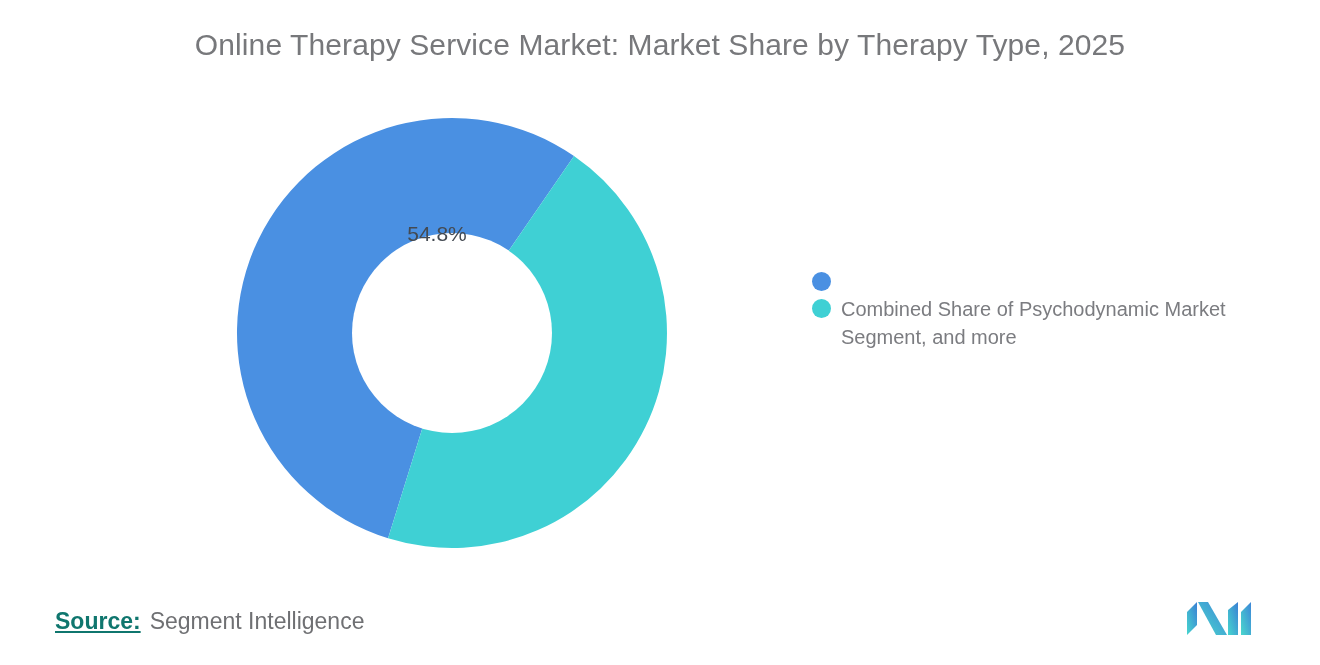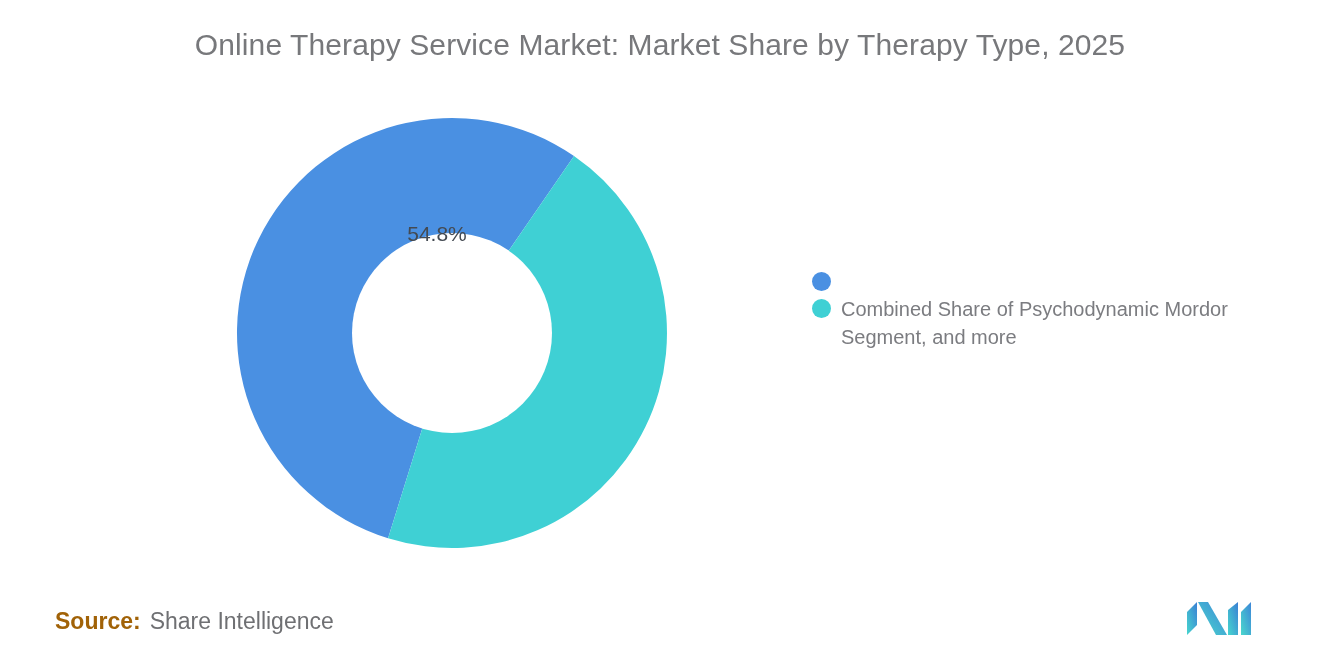--- a/index.html
+++ b/index.html
@@ -90,23 +90,24 @@
   .footer {
     position: absolute;
     left: 55px;
     top: 608px;
     display: flex;
     align-items: baseline;
     font-size: 23px;
   }
   .footer-label {
     font-weight: bold;
-    color: #a16207;
+    color: #0f766e;
     margin-right: 9px;
     font-family: "Liberation Sans", sans-serif;
+    text-decoration: underline;
   }
   .footer-value {
     font-weight: 400;
     color: #6f7073;
     font-family: "Liberation Sans", sans-serif;
   }
   .logo {
     position: absolute;
     left: 1184px;
     top: 598px;
@@ -133,27 +134,27 @@
     </svg>
     <div class="slice-label">54.8%</div>
   </div>
 
   <div class="legend">
     <div class="legend-item">
       <span class="legend-swatch" id="sw0" style="background: rgb(74, 144, 226);"></span>
     </div>
     <div class="legend-item">
       <span class="legend-swatch" id="sw1" style="background: rgb(63, 208, 212);"></span>
-      <span class="legend-label">Combined Share of Psychodynamic Mordor Segment, and more</span>
+      <span class="legend-label">Combined Share of Psychodynamic Market Segment, and more</span>
     </div>
   </div>
 
   <div class="footer">
     <span class="footer-label">Source:</span>
-    <span class="footer-value">Share Intelligence</span>
+    <span class="footer-value">Segment Intelligence</span>
   </div>
 
   <div class="logo">
     <svg viewBox="0 0 70 40" width="70" height="40">
       <defs>
         <linearGradient id="lg1" x1="0" y1="1" x2="1" y2="0">
           <stop offset="0" stop-color="#46d6cf"></stop>
           <stop offset="1" stop-color="#3b7fd4"></stop>
         </linearGradient>
         <linearGradient id="lg2" x1="0" y1="1" x2="1" y2="0">

